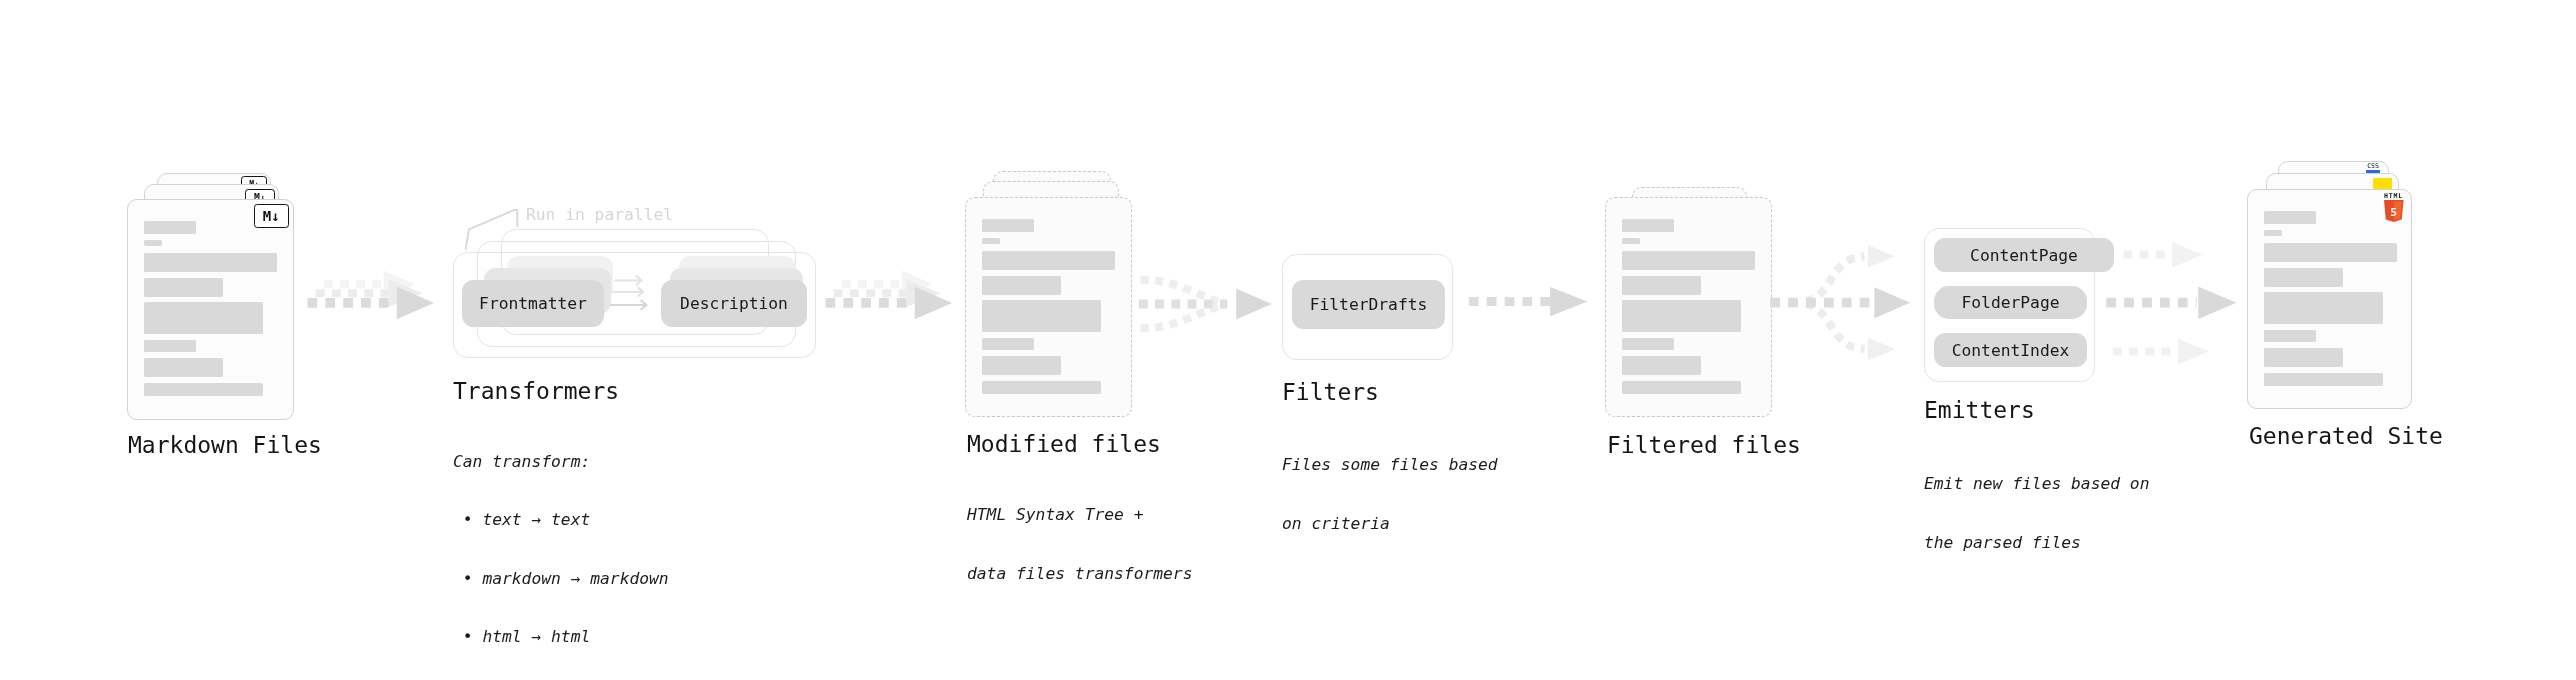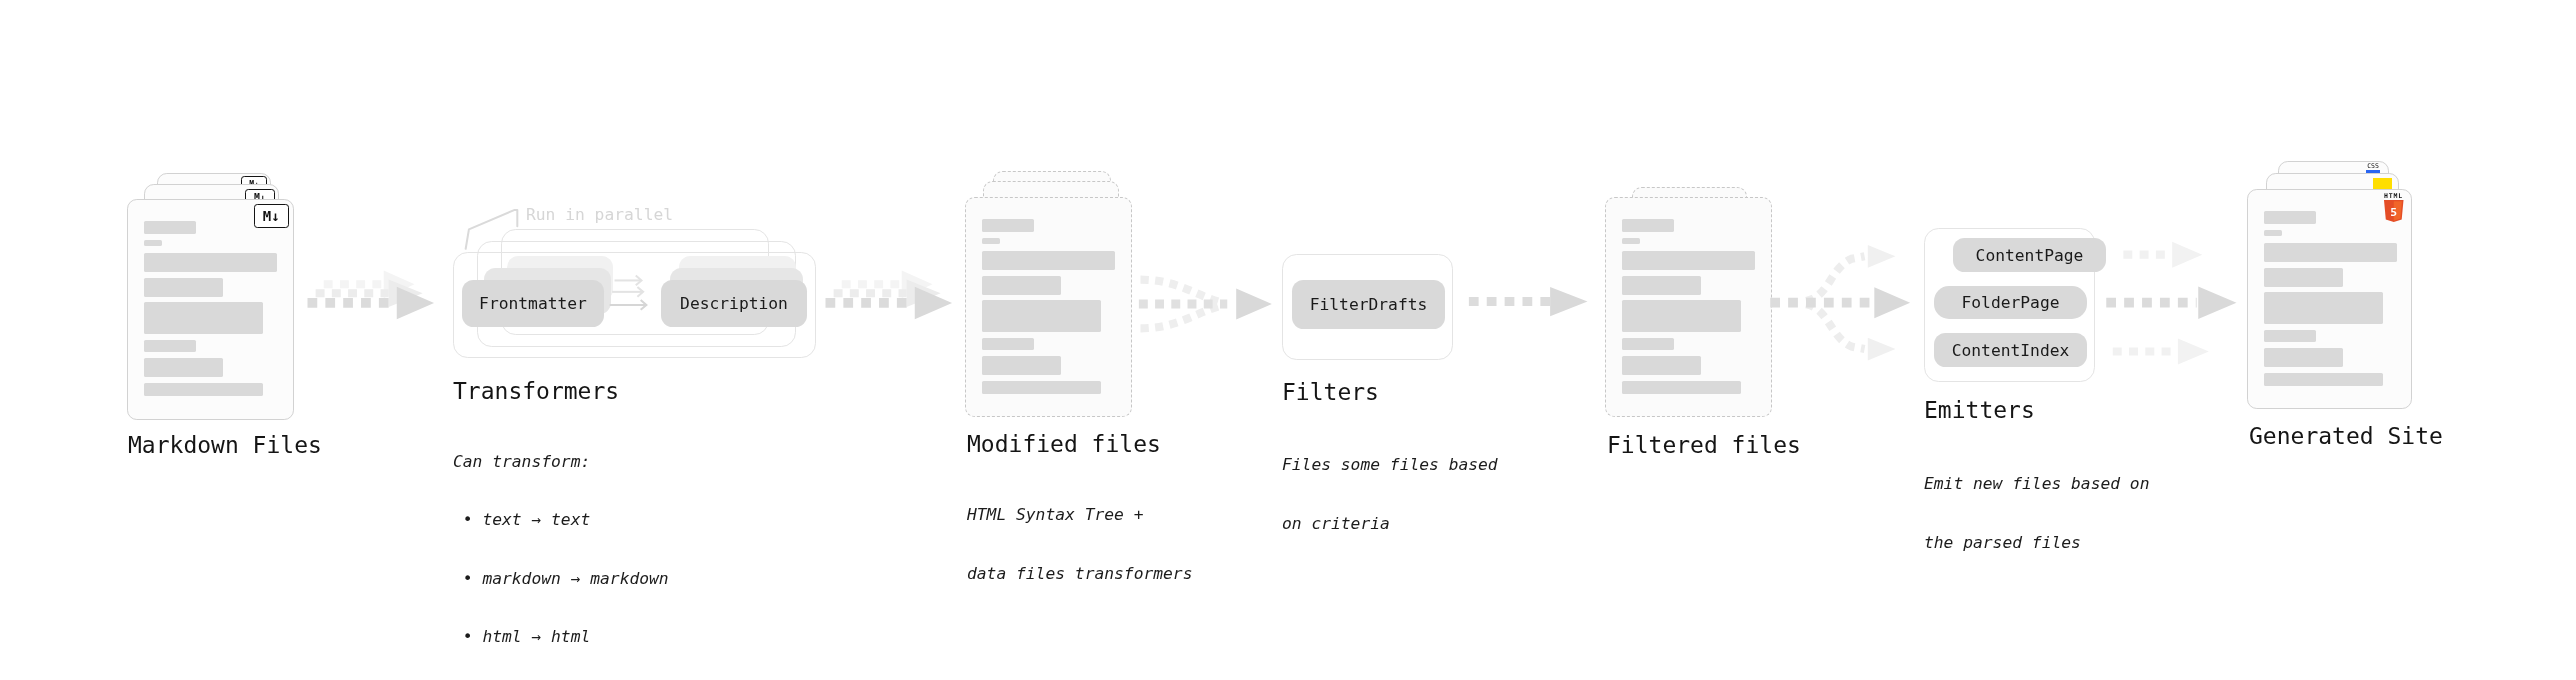--- a/index.html
+++ b/index.html
@@ -175,21 +175,21 @@
   <svg style="left:1767px;top:240px;" width="148" height="127" viewBox="0 0 182 156">
     <path d="M48,75 C76,70 78,34 104,23 L120,20" fill="none" stroke="#ededed" stroke-width="10" stroke-dasharray="10 8"></path>
     <polygon points="124,6 158,20 124,34" fill="#f0f0f0"></polygon>
     <path d="M48,79 C76,84 78,120 104,131 L120,134" fill="none" stroke="#ededed" stroke-width="10" stroke-dasharray="10 8"></path>
     <polygon points="124,120 158,134 124,148" fill="#f0f0f0"></polygon>
     <line x1="4" y1="77" x2="128" y2="77" stroke="#dcdcdc" stroke-width="12" stroke-dasharray="12 10"></line>
     <polygon points="132,58 176,77 132,96" fill="#d9d9d9"></polygon>
   </svg>
 
   <div class="outline-box" style="left:1924px;top:228px;width:171px;height:154px;"></div>
-  <div class="pill" style="left:1934px;top:238px;width:153px;height:34px;margin-left:19px;">ContentPage</div>
+  <div class="pill" style="left:1934px;top:238px;width:180px;height:34px;">ContentPage</div>
   <div class="pill" style="left:1934px;top:286px;width:153px;height:33px;border-radius:15px;">FolderPage</div>
   <div class="pill" style="left:1934px;top:333px;width:153px;height:34px;">ContentIndex</div>
   <div class="node-label" style="left:1924px;top:397px;">Emitters</div>
   <div class="node-desc" style="left:1924px;top:435px;">
     <div>Emit new files based on</div>
     <div>the parsed files</div>
   </div>
 
   <svg style="left:2103px;top:240px;" width="140" height="127" viewBox="0 0 172 156">
     <line x1="25" y1="18" x2="85" y2="18" stroke="#f1f1f1" stroke-width="10" stroke-dasharray="11 9"></line>

